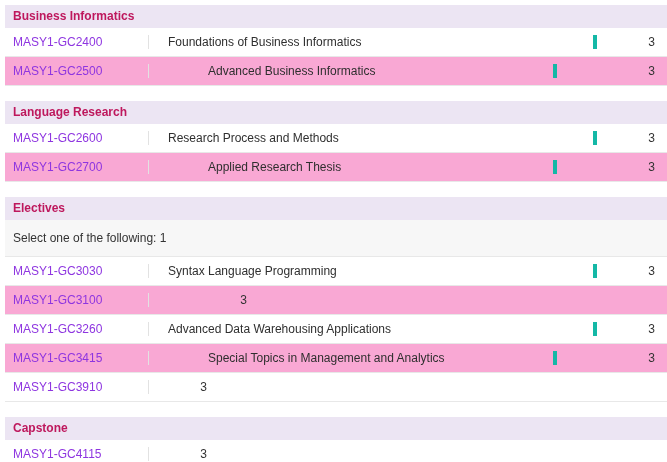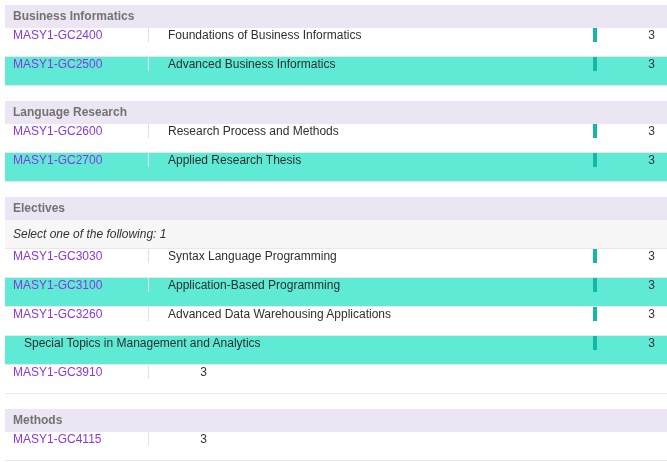--- a/index.html
+++ b/index.html
@@ -9,41 +9,41 @@
     background: #ffffff;
     font-family: "Liberation Sans", sans-serif;
     position: relative;
   }
   .catalog { position: absolute; top: 5px; left: 5px; right: 0; }
   .section { margin-bottom: 15px; }
   .section-header {
     background: #ece5f3;
     height: 23px; line-height: 23px;
     padding: 0 8px;
-    font-size: 12px; font-weight: bold; color: #737373;
+    font-size: 12px; font-weight: bold; color: #be185d;
   }
   .row {
-    display: flex; align-items: flex-start;
+    display: flex; align-items: center;
     height: 29px;
     border-bottom: 1px solid #e8e8e8;
     font-size: 12px; color: #333333;
     background: #ffffff;
   }
-  .row.alt { background: #5eead4; }
+  .row.alt { background: #f9a8d4; gap: 40px; }
   .cell { display: flex; align-items: center; }
   .col-code { width: 144px; padding-left: 8px; border-right: 1px solid #e2e2e2; }
   .col-code a { color: #8e35e0; text-decoration: none; cursor: pointer; }
   .col-title { flex: 1; padding-left: 19px; border-right: 4px solid #14b8a6; color: #2f2f2f; }
   .col-credits { width: 70px; justify-content: flex-end; padding-right: 12px; color: #333333; }
   .note-row {
-    height: 29px; display: flex; align-items: center;
+    height: 37px; display: flex; align-items: center;
     padding-left: 8px;
     background: #f7f7f7;
     border-bottom: 1px solid #e8e8e8;
-    font-size: 12px; color: #333333; font-style: italic;
+    font-size: 12px; color: #333333;
   }
 </style>
 </head>
 <body>
 
 <div class="catalog">
 
   <div class="section">
     <div class="section-header">Business Informatics</div>
     <div class="row">
@@ -87,44 +87,46 @@
       <div class="cell col-code">
           <a>MASY1-GC3030</a>
         </div>
       <div class="cell col-title">Syntax Language Programming</div>
       <div class="cell col-credits">3</div>
     </div>
     <div class="row alt">
       <div class="cell col-code">
           <a>MASY1-GC3100</a>
         </div>
-      <div class="cell col-title">Application-Based Programming</div>
       <div class="cell col-credits">3</div>
     </div>
     <div class="row">
       <div class="cell col-code">
           <a>MASY1-GC3260</a>
         </div>
       <div class="cell col-title">Advanced Data Warehousing Applications</div>
       <div class="cell col-credits">3</div>
     </div>
     <div class="row alt">
+      <div class="cell col-code">
+          <a>MASY1-GC3415</a>
+        </div>
       <div class="cell col-title">Special Topics in Management and Analytics</div>
       <div class="cell col-credits">3</div>
     </div>
     <div class="row">
       <div class="cell col-code">
           <a>MASY1-GC3910</a>
         </div>
       <div class="cell col-credits">3</div>
     </div>
   </div>
 
   <div class="section">
-    <div class="section-header">Methods</div>
+    <div class="section-header">Capstone</div>
     <div class="row">
       <div class="cell col-code">
           <a>MASY1-GC4115</a>
         </div>
       <div class="cell col-credits">3</div>
     </div>
   </div>
 
 </div>
 

